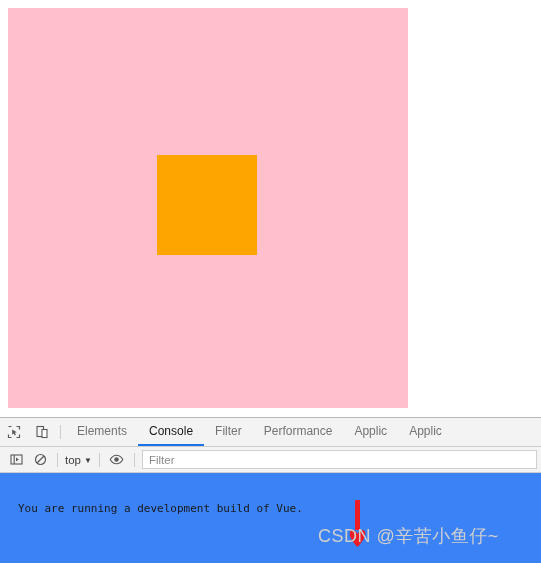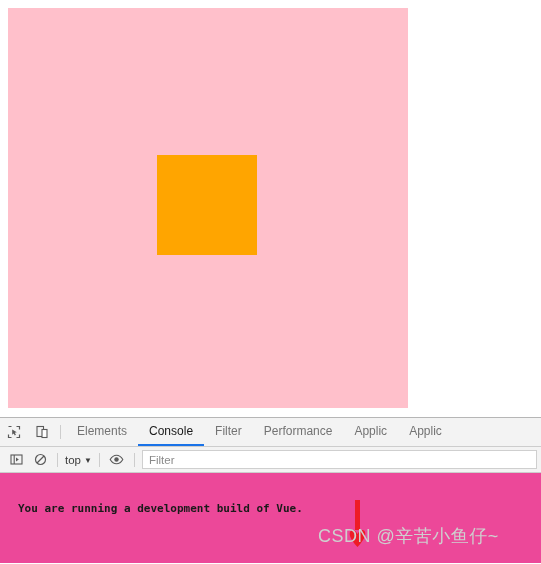--- a/index.html
+++ b/index.html
@@ -144,25 +144,24 @@
     align-items: center;
     padding-left: 6px;
     font-size: 11.5px;
     color: #8a8a8a;
   }
 
   
   .dt-console {
     position: relative;
     height: 90px;
-    background: #ec4899;
+    background: #3b82f6;
     font-family: "DejaVu Sans Mono", "Liberation Mono", monospace;
     font-size: 11px;
     overflow: hidden;
-    font-weight: bold;
   }
   .warn-block {
     padding: 3px 0 2px 18px;
     color: #1a1a1a;
     line-height: 13px;
     white-space: pre;
     font-family: "DejaVu Sans Mono", "Liberation Mono", monospace;
     font-size: 11px;
   }
 

